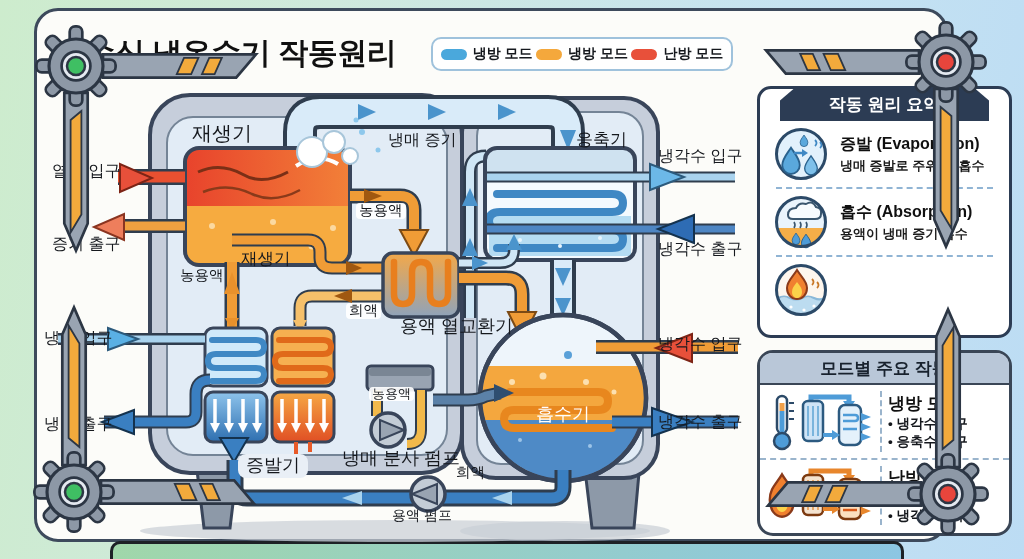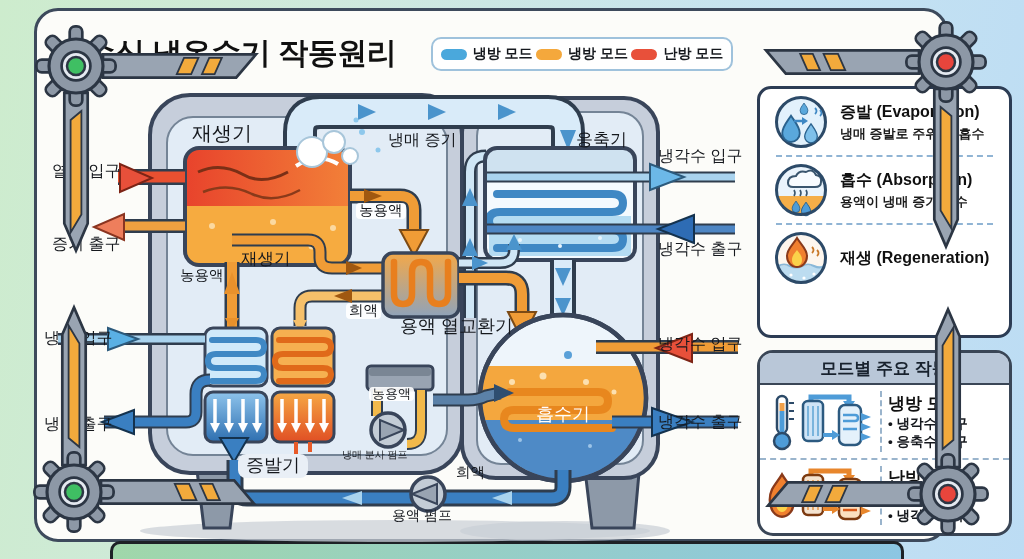--- a/index.html
+++ b/index.html
@@ -266,41 +266,42 @@
   <span class="lbl" style="left:400px;top:317px;font-size:18px">용액 열교환기</span>
   <span class="lbl" style="left:44px;top:329px;font-size:16px">냉수 입구</span>
   <span class="lbl" style="left:44px;top:415px;font-size:16px">냉수 출구</span>
   <span class="lbl" style="left:658px;top:147px;font-size:16px">냉각수 입구</span>
   <span class="lbl" style="left:658px;top:240px;font-size:16px">냉각수 출구</span>
   <span class="lbl" style="left:658px;top:335px;font-size:16px">냉각수 입구</span>
   <span class="lbl" style="left:658px;top:413px;font-size:16px">냉각수 출구</span>
   <span class="lbl strip" style="left:238px;top:454px;font-size:18px">증발기</span>
   <span class="lbl white" style="left:536px;top:405px;font-size:18px">흡수기</span>
   <span class="lbl bg" style="left:369px;top:387px;font-size:13px">농용액</span>
-  <span class="lbl" style="left:342px;top:449px;font-size:10px">냉매 분사 펌프</span>
+  <span class="lbl" style="left:342px;top:449px;font-size:18px">냉매 분사 펌프</span>
   <span class="lbl" style="left:456px;top:465px;font-size:14.5px">희액</span>
   <span class="lbl" style="left:392px;top:508px;font-size:14px">용액 펌프</span>
 
   <div class="title">흡수식 냉온수기 작동원리</div>
   <div class="legend">
     <span class="legend-item">
       <span class="swatch" style="background:#4aa8dc"></span>
       <span>냉방 모드</span>
     </span>
     <span class="legend-item">
       <span class="swatch" style="background:#f4a83c"></span>
       <span>냉방 모드</span>
     </span>
     <span class="legend-item">
       <span class="swatch" style="background:#e8503a"></span>
       <span>난방 모드</span>
     </span>
   </div>
 
   <div class="side summary">
+    <div class="summary-header">작동 원리 요약</div>
 
     <div class="sum-item">
       <svg class="sum-icon" viewBox="0 0 54 54">
         <circle cx="27" cy="27" r="24.5" fill="#e2f1fc" stroke="#2c4a68" stroke-width="3"></circle>
         <path d="M0,-9 C4,-3 7,0 7,5 A7,7 0 1,1 -7,5 C-7,0 -4,-3 0,-9 Z" transform="translate(17,32) scale(1.25)" fill="#5aa8dc" stroke="#2a628e" stroke-width="1.5"></path>
         <path d="M0,-9 C4,-3 7,0 7,5 A7,7 0 1,1 -7,5 C-7,0 -4,-3 0,-9 Z" transform="translate(37,37) scale(0.9)" fill="#7ec0ea" stroke="#2a628e" stroke-width="1.5"></path>
         <path d="M0,-9 C4,-3 7,0 7,5 A7,7 0 1,1 -7,5 C-7,0 -4,-3 0,-9 Z" transform="translate(30,13) scale(0.55)" fill="#5aa8dc" stroke="#2a628e" stroke-width="1.5"></path>
         <path d="M20,26 h8" stroke="#3f88c4" stroke-width="2.5"></path>
           <polygon points="28,22 28,30 34,26" fill="#3f88c4"></polygon>
         <path d="M41,19 q3,-3 0,-6 M46,21 q3,-3 0,-6" fill="none" stroke="#3f88c4" stroke-width="1.8"></path>
@@ -342,21 +343,20 @@
         <path d="M4,35 q6,-3 12,0 q6,3 12,0 q6,-3 12,0 q6,3 10,0" fill="none" stroke="#8ab8d8" stroke-width="2" clip-path="url(#rgClip)"></path>
         <circle cx="17" cy="44" r="1.6" fill="#ffffff"></circle>
           <circle cx="30" cy="47" r="1.6" fill="#ffffff"></circle>
           <circle cx="40" cy="43" r="1.6" fill="#ffffff"></circle>
         <path d="M0,-12 C-5,-4 -10,-1 -10,6 C-10,13 -5,17 0,17 C5,17 10,13 10,6 C10,-1 5,-4 0,-12 Z" transform="translate(23,19)" fill="#f08030" stroke="#8a3a1a" stroke-width="2"></path>
         <path d="M0,0 C-3,4 -5,6 -5,10 C-5,14 -2,16 0,16 C2,16 5,14 5,10 C5,6 3,4 0,0 Z" transform="translate(23,19)" fill="#fbd24a"></path>
         <path d="M38,22 q3,-3 0,-6 M43,25 q3,-3 0,-6" fill="none" stroke="#c87828" stroke-width="1.8"></path>
         <circle cx="27" cy="27" r="24.5" fill="none" stroke="#2c4a68" stroke-width="3"></circle>
       </svg>
       <div>
-        <div class="sum-title">재생 (Regeneration)</div>
       </div>
     </div>
   </div>
 
   <div class="side modes">
     <div class="modes-header">모드별 주요 작동</div>
 
     <div class="mode-row">
       <span class="mode-icon">
         <svg width="26" height="58" viewBox="0 0 26 58">

